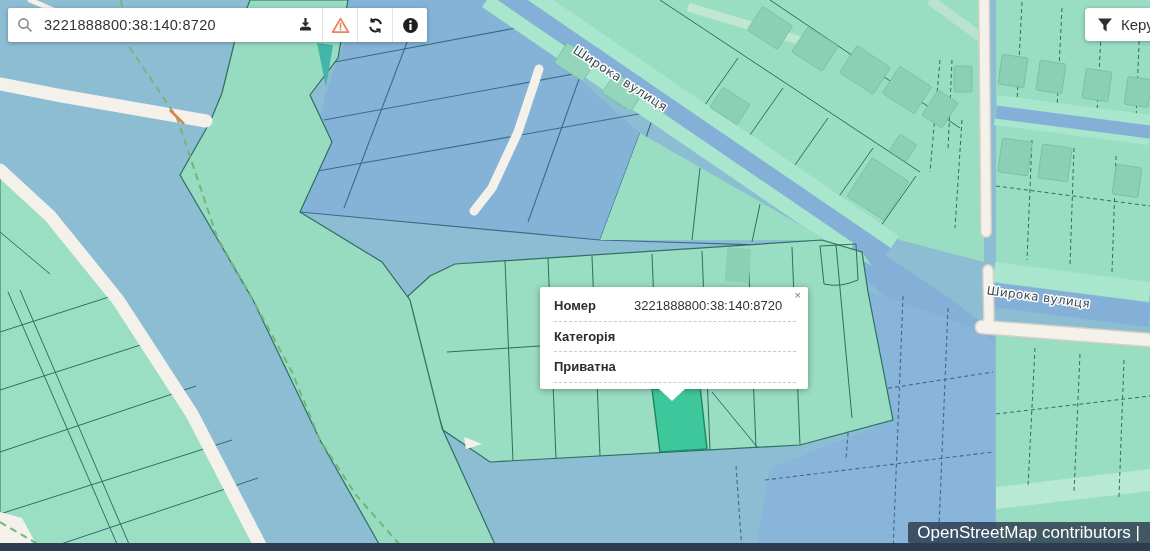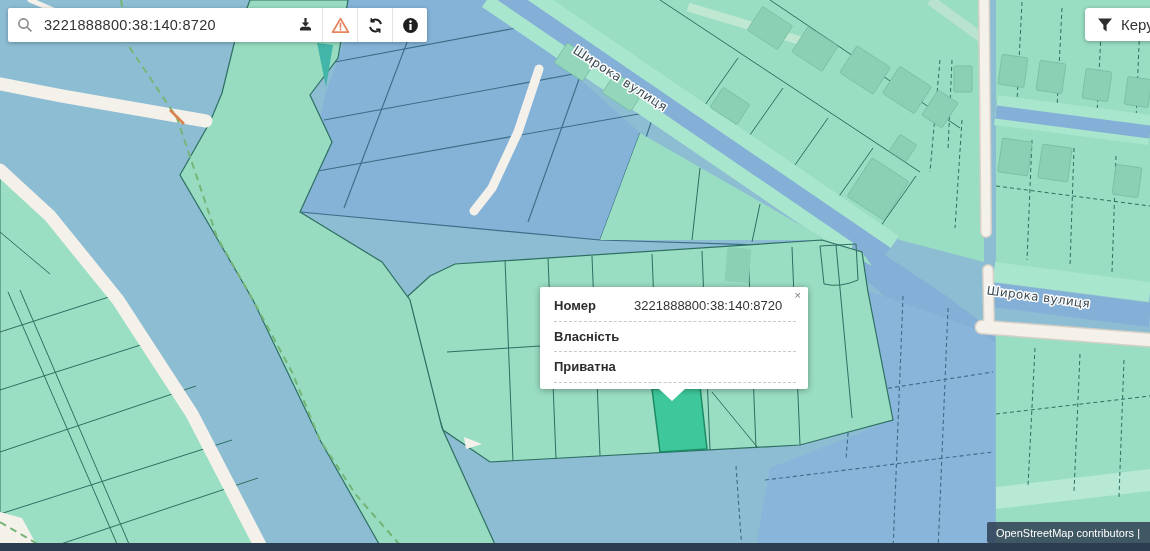--- a/index.html
+++ b/index.html
@@ -47,21 +47,21 @@
     position:absolute;top:3px;right:7px;font-size:11px;color:#777;cursor:pointer;line-height:1;
   }
   .popup-tail{
     position:absolute;left:118px;bottom:-12px;width:0;height:0;
     border-left:14px solid transparent;border-right:14px solid transparent;
     border-top:13px solid #fff;
   }
   
   .attribution{
     position:absolute;right:0;top:522px;height:21px;z-index:18;
-    background:rgba(44,58,78,.82);color:#fff;font-size:11px;
+    background:rgba(44,58,78,.82);color:#fff;font-size:17px;
     display:flex;align-items:center;padding:0 10px 0 9px;white-space:nowrap;
     border-radius:2px 0 0 2px;
   }
 </style>
 </head>
 <body>
 
 <svg width="1150" height="551" viewBox="0 0 1150 551" style="position:absolute;left:0;top:0;">
 
   <rect x="0" y="0" width="1150" height="551" fill="#8dbdd3"></rect>
@@ -289,21 +289,21 @@
   <span>Керув</span>
 </div>
 
 <div class="popup">
   <span class="popup-close">×</span>
   <div class="popup-row">
     <span class="lbl">Номер</span>
     <span class="val">3221888800:38:140:8720</span>
   </div>
   <div class="popup-row">
-    <span class="lbl">Власність</span>
+    <span class="lbl">Категорія</span>
   </div>
   <div class="popup-row">
     <span class="lbl">Приватна</span>
   </div>
   <div class="popup-tail"></div>
 </div>
 
 <div class="attribution">
   <span>OpenStreetMap contributors | </span>
 </div>

